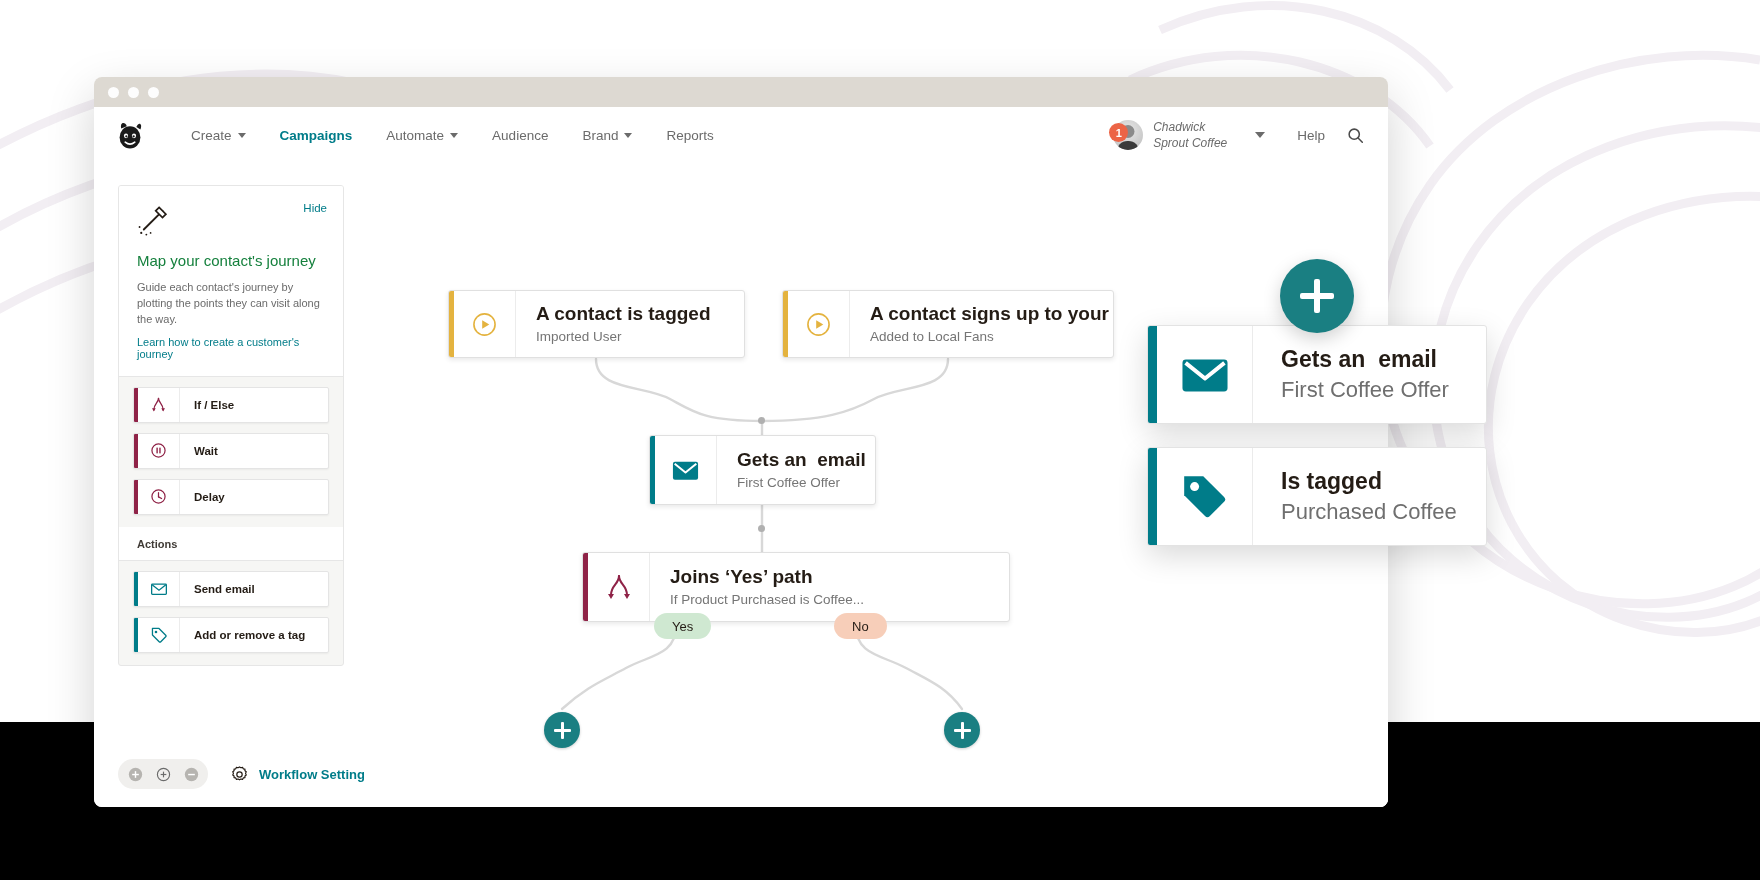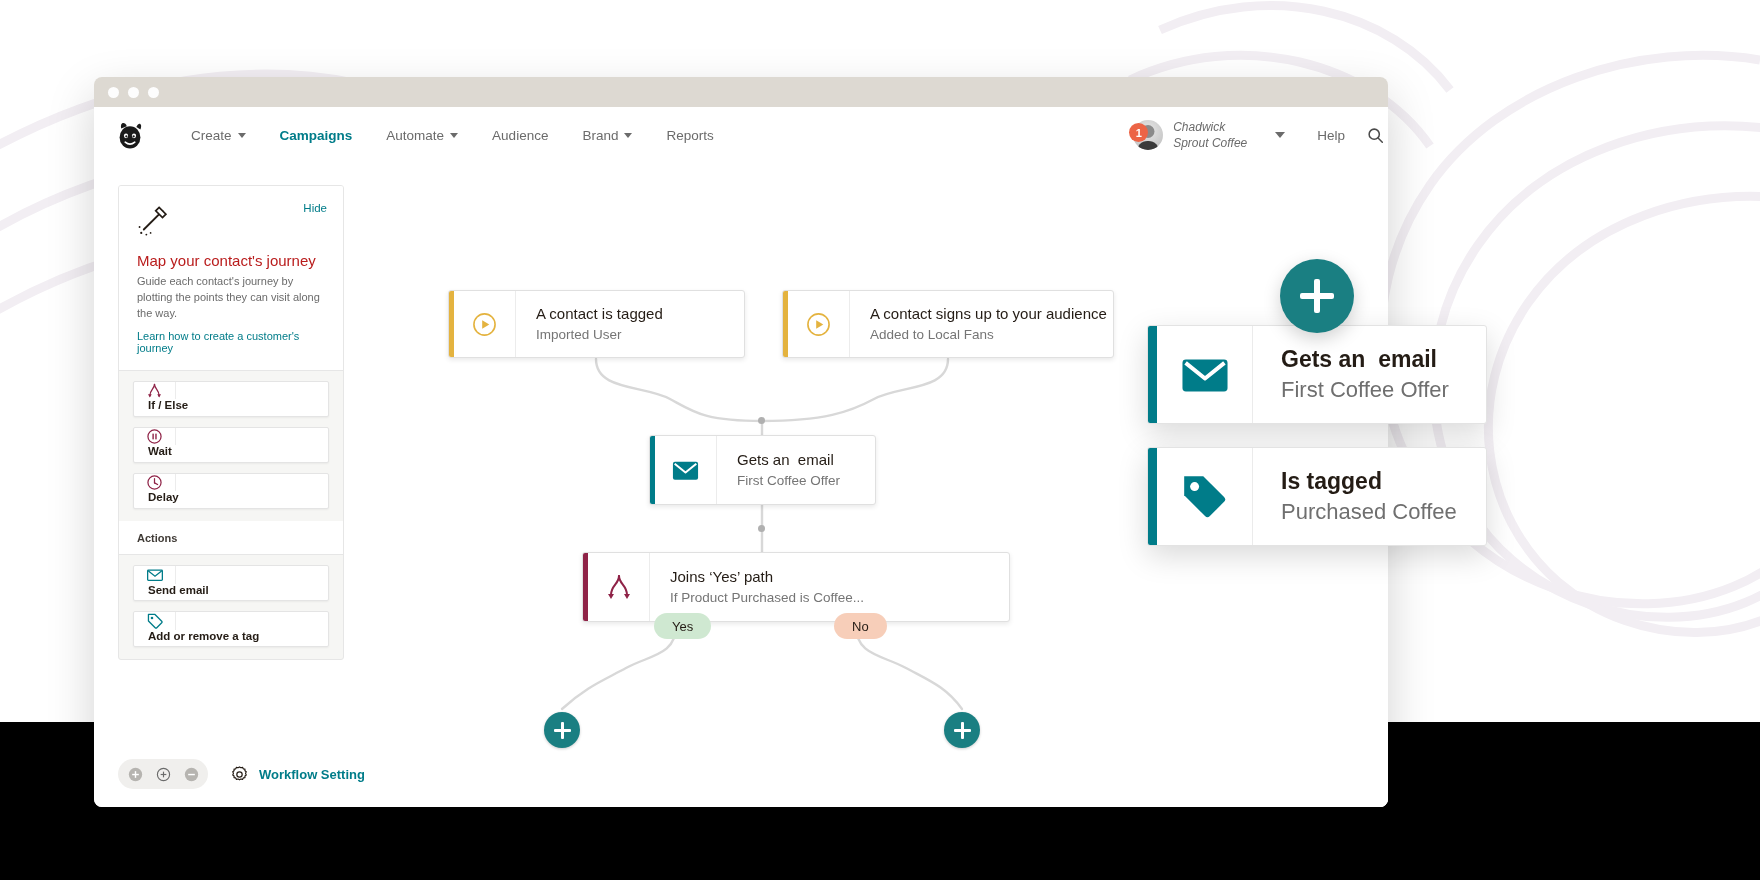--- a/index.html
+++ b/index.html
@@ -44,21 +44,21 @@
     padding-left: 14px;
     gap: 9px;
   }
   .dot { width: 11px; height: 11px; border-radius: 50%; background: #fdfdfd; }
 
   
   #navbar {
     height: 56px;
     background: #ffffff;
     display: flex; align-items: center;
-    padding: 0 4px 0 20px;
+    padding: 0 24px 0 20px;
     position: relative;
   }
   #logo-freddie { width: 32px; height: 32px; margin-right: 28px; flex: none; }
   #nav-items { display: flex; align-items: center; gap: 0px; }
   .nav-item {
     font-size: 13.5px;
     color: #6b6b6b;
     padding: 6px 17px;
     display: flex; align-items: center; gap: 6px;
     white-space: nowrap;
@@ -149,22 +149,22 @@
     padding: 18px 18px 16px 18px;
     position: relative;
     border-bottom: 1px solid #e6e6e6;
   }
   #hide-link {
     position: absolute; right: 16px; top: 16px;
     font-size: 11.5px; color: #007c89; cursor: pointer;
   }
   #promo-icon { width: 34px; height: 34px; margin-bottom: 10px; }
   #promo-title {
-    font-size: 15px; color: #b91c1c; font-weight: normal;
-    margin-bottom: 5px;
+    font-size: 15px; color: #15803d; font-weight: normal;
+    margin-bottom: 11px;
   }
   #promo-desc {
     font-size: 11px; color: #6b6b6b; line-height: 1.45;
     margin-bottom: 8px;
   }
   #promo-link { font-size: 11px; color: #007c89; cursor: pointer; }
 
   .section-head {
     font-size: 11px; font-weight: bold; color: #403b36;
     padding: 11px 18px 10px 18px;
@@ -175,21 +175,20 @@
   .block-item {
     display: flex; align-items: stretch;
     background: #fff;
     border: 1px solid #e4e4e4;
     border-radius: 2px;
     height: 36px;
     margin-bottom: 10px;
     box-shadow: 0 1px 2px rgba(0,0,0,.05);
     cursor: grab;
     overflow: hidden;
-    flex-direction: column;
   }
   .block-item:last-child { margin-bottom: 0; }
   .block-accent { width: 4px; flex: none; }
   .block-accent.rule { background: #8f2347; }
   .block-accent.action { background: #007c89; }
   .block-icon {
     width: 42px; flex: none;
     display: flex; align-items: center; justify-content: center;
     border-right: 1px solid #ececec;
   }
@@ -218,21 +217,21 @@
   .node .accent.ifelse  { background: #8f2347; }
   .node .ico {
     width: 62px; flex: none;
     display: flex; align-items: center; justify-content: center;
     border-right: 1px solid #ececec;
   }
   .node .txt {
     padding: 0 24px 0 20px;
     display: flex; flex-direction: column; justify-content: center;
   }
-  .node .t1 { font-size: 15px; font-weight: normal; color: #241c15; line-height: 1.3; white-space: pre; }
+  .node .t1 { font-size: 19px; font-weight: bold; color: #241c15; line-height: 1.3; white-space: pre; }
   .node .t2 { font-size: 13.5px; color: #757575; line-height: 1.35; margin-top: 2px; white-space: pre; }
 
   #node-trigger-1 { left: 84px;  top: 127px; width: 297px; height: 68px; }
   #node-trigger-2 { left: 418px; top: 127px; width: 332px; height: 68px; }
   #node-email     { left: 285px; top: 272px; width: 227px; height: 70px; }
   #node-ifelse    { left: 218px; top: 389px; width: 428px; height: 70px; }
 
   .connector { position: absolute; pointer-events: none; }
   .node-dot {
     position: absolute;

